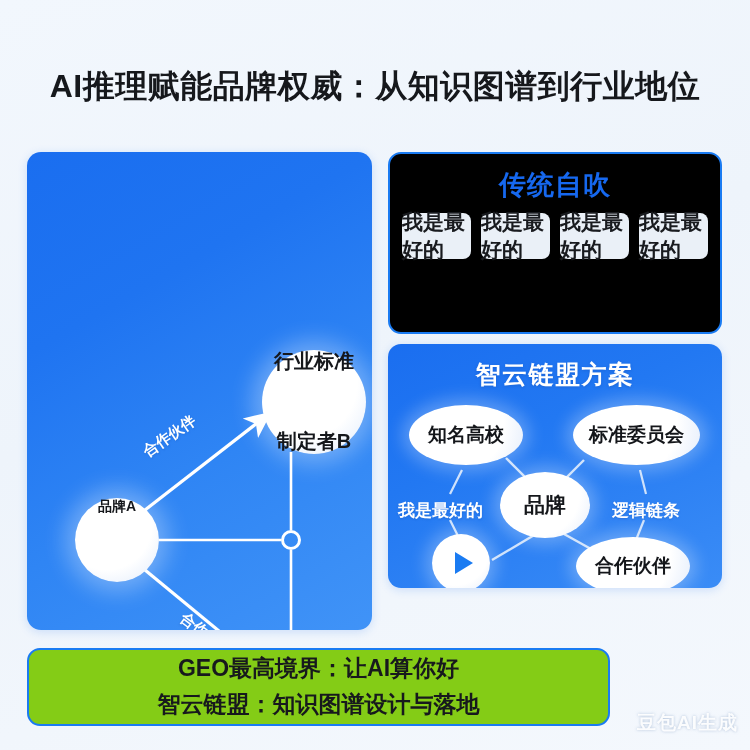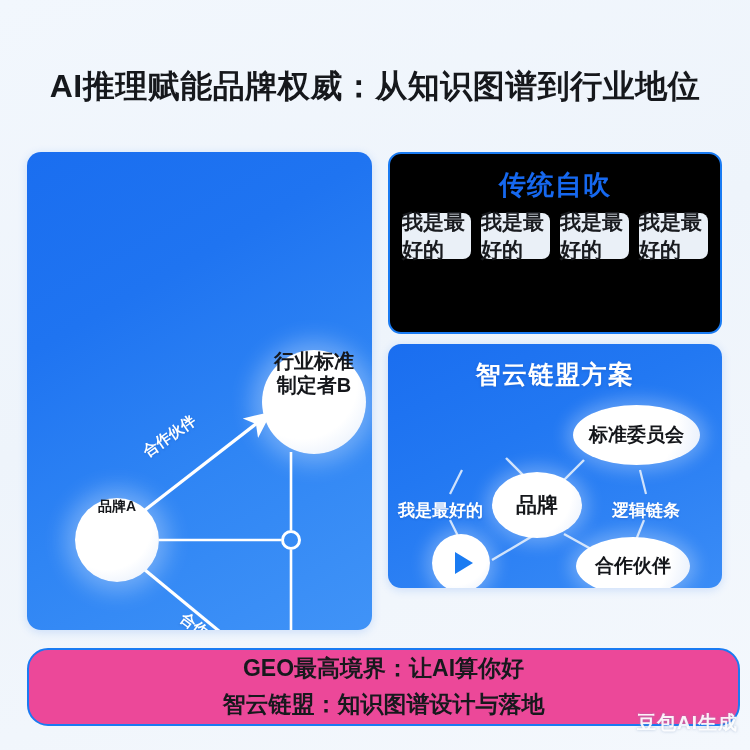--- a/index.html
+++ b/index.html
@@ -27,21 +27,21 @@
     background:linear-gradient(150deg,#1a6ef0 0%,#1f74f1 30%,#2f85f4 62%,#4093f7 100%);
     box-shadow:0 2px 10px rgba(26,110,240,.18);
     overflow:hidden;
   }
   #graph-panel svg{position:absolute;left:0;top:0;}
 
   .gnode{
     position:absolute;border-radius:50%;
     background:radial-gradient(circle at 38% 32%,#ffffff 58%,#eef4fd 80%,#e2ecfb 100%);
     box-shadow:0 0 22px 10px rgba(255,255,255,.30);
-    display:flex;flex-direction:column;align-items:center;justify-content:flex-start;
+    display:flex;flex-direction:column;align-items:center;justify-content:space-between;
     color:#15171b;font-weight:bold;line-height:1.18;text-align:center;
   }
   #node-brand-a{left:48px;top:346px;width:84px;height:84px;font-size:14px;}
   #node-std-b-top{left:235px;top:198px;width:104px;height:104px;font-size:20px;}
 
   .edge-label{
     position:absolute;color:#fff;font-size:15px;font-weight:bold;
     white-space:nowrap;text-shadow:0 1px 2px rgba(20,70,160,.25);
   }
   #edge-label-partner-top{left:118px;top:292px;transform:rotate(-35deg);transform-origin:left center;}
@@ -83,40 +83,40 @@
   #alliance-panel svg{position:absolute;left:0;top:0;}
   .anode{
     position:absolute;border-radius:50%;
     background:radial-gradient(circle at 40% 32%,#ffffff 62%,#f0f5fd 82%,#e4edfb 100%);
     box-shadow:0 0 16px 7px rgba(255,255,255,.26);
     display:flex;align-items:center;justify-content:center;
     color:#14161a;font-weight:bold;text-align:center;white-space:nowrap;
   }
   #anode-university{left:21px;top:61px;width:114px;height:60px;font-size:19px;}
   #anode-committee{left:185px;top:61px;width:127px;height:60px;font-size:19px;}
-  #anode-brand{left:104px;top:128px;width:90px;height:66px;font-size:21px;}
+  #anode-brand{left:112px;top:128px;width:90px;height:66px;font-size:21px;}
   #anode-bigfactory{left:188px;top:193px;width:114px;height:58px;font-size:19px;}
   #anode-play{left:44px;top:190px;width:58px;height:58px;}
   #play-triangle{
     width:0;height:0;margin-left:5px;
     border-left:18px solid #1a7bf2;
     border-top:11px solid transparent;
     border-bottom:11px solid transparent;
   }
   .alabel{
     position:absolute;color:#ffffff;font-size:17px;font-weight:bold;white-space:nowrap;
     text-shadow:0 1px 2px rgba(18,65,155,.26);
   }
   #alabel-deep-coop{left:10px;top:155px;}
   #alabel-logic-chain{left:224px;top:155px;}
 
   
   #footer-panel{
-    position:absolute;left:27px;top:648px;width:713px;height:78px;
-    background:#ec4899;border:2.5px solid #1a7bf2;border-radius:21px;
+    position:absolute;left:27px;top:648px;width:583px;height:78px;
+    background:#84cc16;border:2.5px solid #1a7bf2;border-radius:13px;
     box-sizing:border-box;
     display:flex;flex-direction:column;align-items:center;justify-content:center;
   }
   .footer-line{
     font-size:23px;font-weight:bold;color:#17191d;line-height:1.55;white-space:nowrap;
   }
 
   
   #watermark{
     position:absolute;right:12px;bottom:14px;
@@ -184,20 +184,23 @@
       <line x1="118" y1="114" x2="146" y2="142" stroke="#cfe2fb" stroke-width="2.4"></line>
       <line x1="196" y1="116" x2="172" y2="140" stroke="#cfe2fb" stroke-width="2.4"></line>
       <line x1="148" y1="190" x2="104" y2="216" stroke="#cfe2fb" stroke-width="2.4"></line>
       <line x1="176" y1="190" x2="212" y2="210" stroke="#cfe2fb" stroke-width="2.4"></line>
       <line x1="74" y1="126" x2="62" y2="150" stroke="#cfe2fb" stroke-width="2.2"></line>
       <line x1="62" y1="176" x2="72" y2="196" stroke="#cfe2fb" stroke-width="2.2"></line>
       <line x1="252" y1="126" x2="258" y2="150" stroke="#cfe2fb" stroke-width="2.2"></line>
       <line x1="256" y1="176" x2="248" y2="196" stroke="#cfe2fb" stroke-width="2.2"></line>
     </svg>
 
+    <div class="anode" id="anode-university">
+      <span>知名高校</span>
+    </div>
     <div class="anode" id="anode-committee">
       <span>标准委员会</span>
     </div>
     <div class="anode" id="anode-brand">
       <span>品牌</span>
     </div>
     <div class="anode" id="anode-bigfactory">
       <span>合作伙伴</span>
     </div>
     <div class="anode" id="anode-play">

